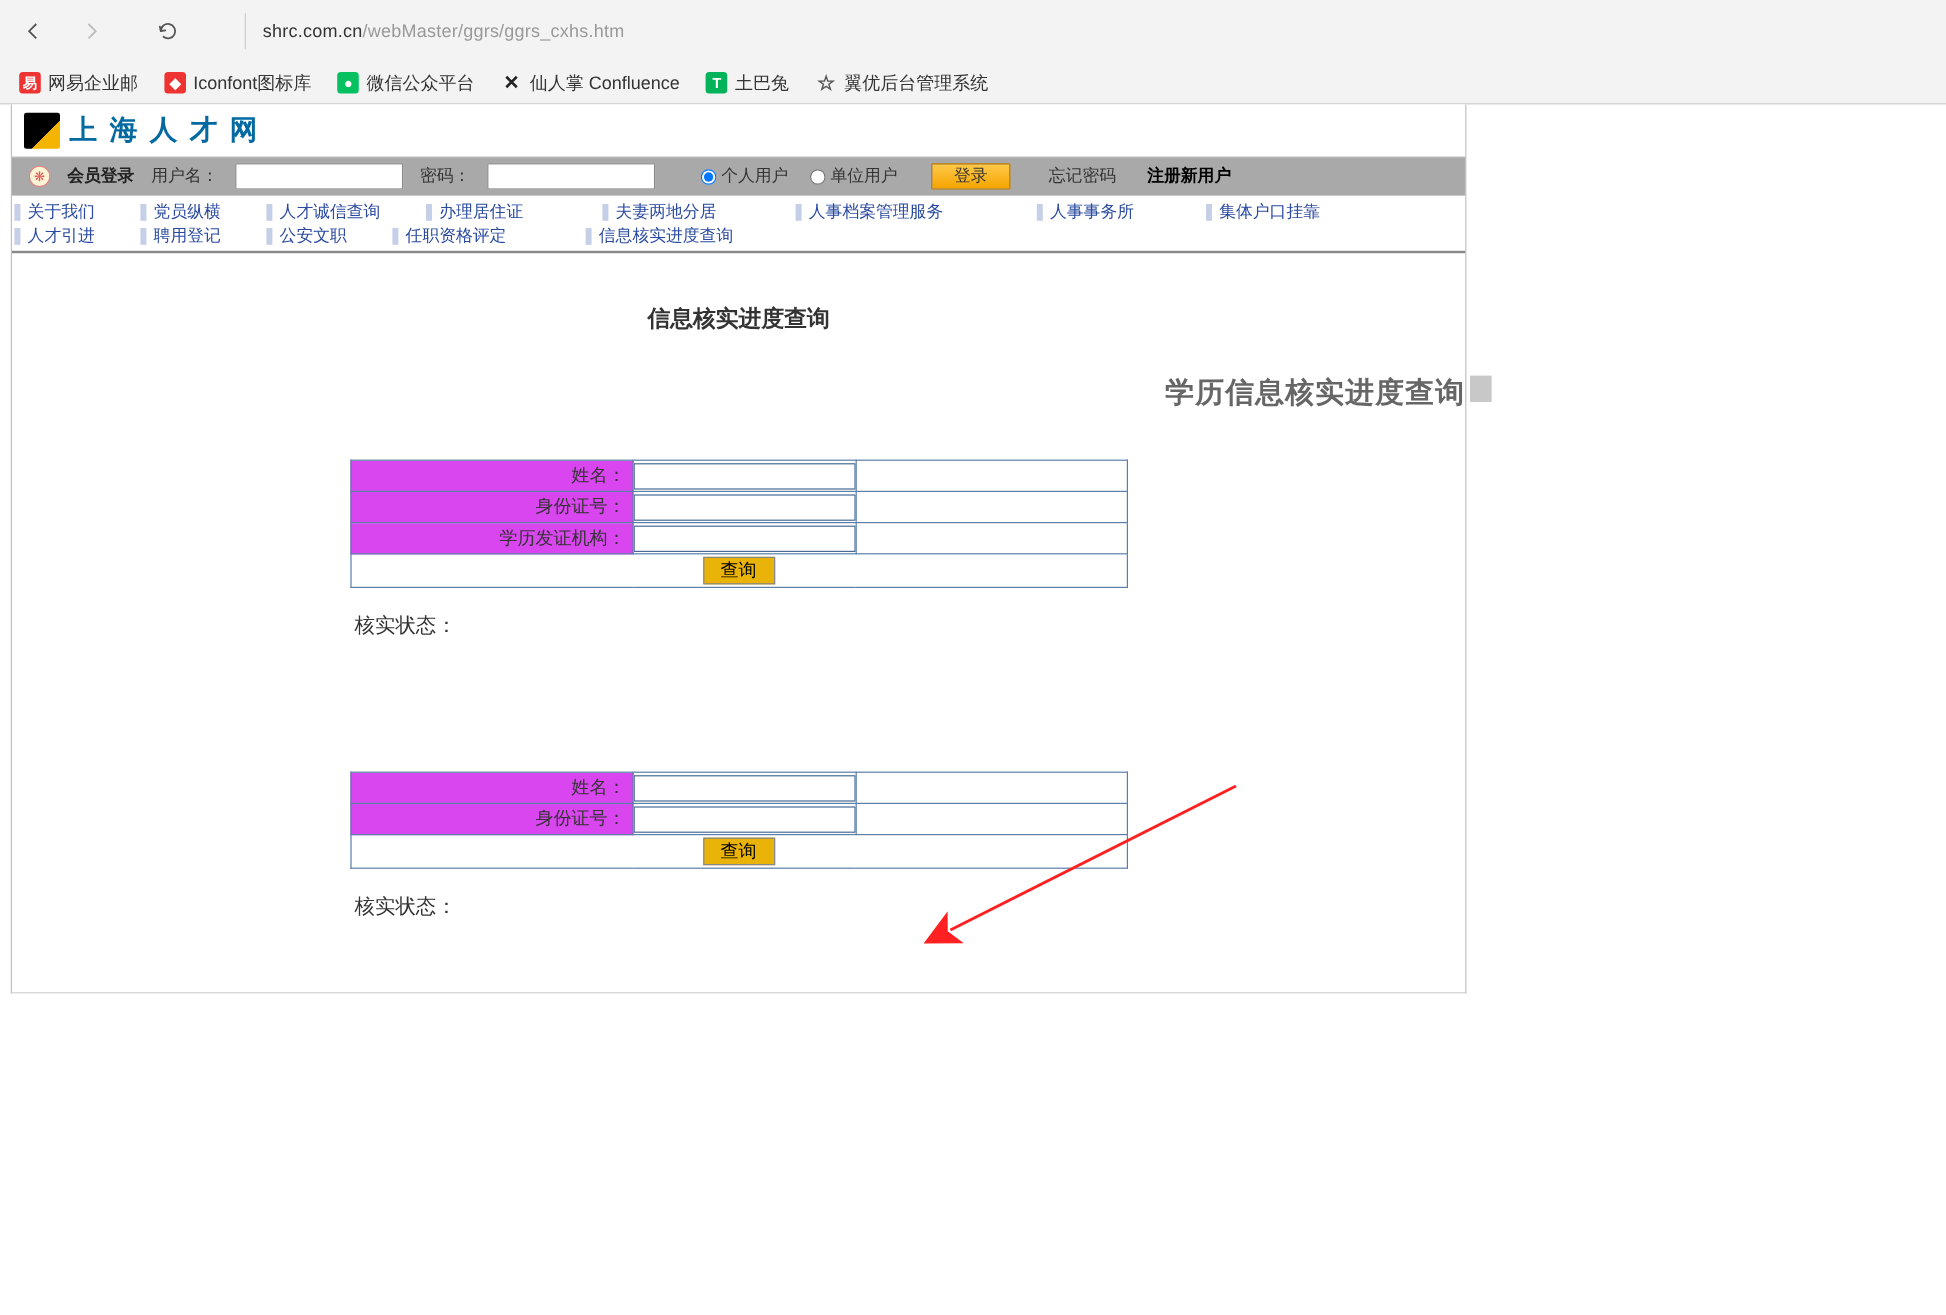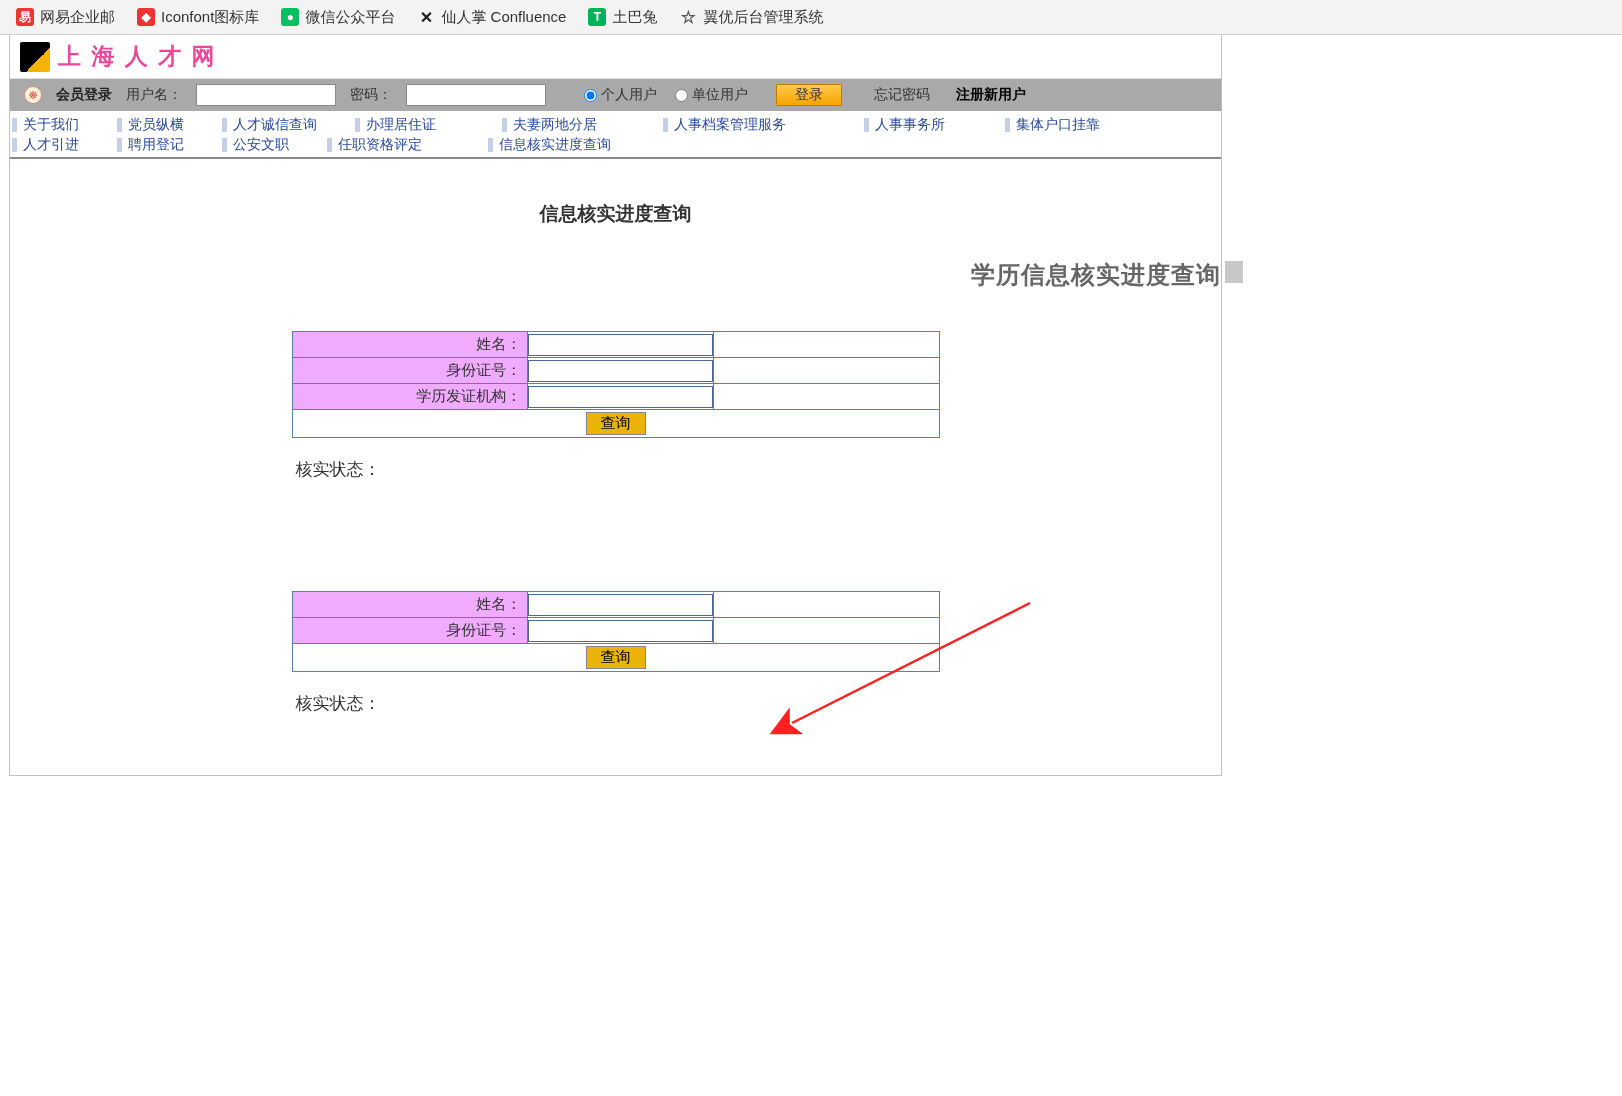--- a/index.html
+++ b/index.html
@@ -18,21 +18,21 @@
     .bookmarks { display: flex; align-items: center; height: 34px; padding: 0 10px; gap: 10px; font-size: 15px; }
     .bm-item { display: flex; align-items: center; gap: 6px; padding: 0 6px; color: #333; cursor: pointer; }
     .bm-ico { width: 18px; height: 18px; display: flex; align-items: center; justify-content: center; border-radius: 3px; font-size: 12px; color: #fff; font-weight: bold; }
     
     
     .page { width: 1213px; margin: 0 0 0 9px; background: #fff; border: 1px solid #c0c0c0; border-top: none; position: relative; }
     .scroll-ind { position: absolute; right: -22px; top: 226px; width: 18px; height: 22px; background: #c8c8c8; }
     
     .site-header { display: flex; align-items: center; height: 44px; padding: 0 10px; border-bottom: 1px solid #ddd; gap: 8px; }
     .logo-ico { width: 30px; height: 30px; background: linear-gradient(135deg,#000 0%,#000 60%,#f5b400 60%,#f5b400 100%); border-radius: 2px; position: relative; }
-    .site-title { font-size: 23px; font-weight: bold; color: #ec4899; letter-spacing: 2px; }
+    .site-title { font-size: 23px; font-weight: bold; color: #0369a1; letter-spacing: 2px; }
     
     .login-bar { display: flex; align-items: center; height: 32px; background: #a9a9a9; padding: 0 14px; gap: 14px; color: #333; font-size: 14px; }
     .login-bar .ico-acc { width: 18px; height: 18px; border-radius: 50%; background: #fff4d6; border: 1px solid #d88; display:flex;align-items:center;justify-content:center;font-size:11px;color:#d55; }
     .login-bar .lb-bold { font-weight: bold; color: #222; }
     .login-bar input[type=text], .login-bar input[type=password] { height: 22px; border: 1px solid #888; background:#fff; padding: 0 4px; font-size: 13px; }
     .login-bar #username { width: 140px; }
     .login-bar #password { width: 140px; }
     .radio-group { display:flex; align-items:center; gap:4px; margin-left: 24px; }
     .radio-group label { display:flex;align-items:center;gap:4px;margin-right:14px; }
     .btn-login { background: linear-gradient(#ffc94a,#f5a400); border: 1px solid #c07e00; padding: 1px 18px; font-size: 14px; cursor:pointer; border-radius:1px; color:#333;}
@@ -43,37 +43,57 @@
     .nav-row { display:flex; gap: 43px; padding: 1px 4px; }
     .nav-link { color: #2a4aa0; font-size: 14px; position: relative; padding: 0 3px;}
     .nav-link::before { content:""; position:absolute; left:-8px; top:2px; width:5px; height:14px; background:#c5d0e8; }
     
     .content { padding: 10px 0 60px 0; }
     .page-h1 { text-align:center; font-size: 19px; font-weight:bold; color:#333; margin: 32px 0; }
     .section-h2 { text-align:right; font-size: 24px; color:#666; font-weight:bold; margin: 30px 0 40px; letter-spacing: 1px; }
     
     .form-table { margin: 0 auto; border-collapse: collapse; width: 648px; }
     .form-table td { border: 1px solid #5a7fa8; height: 26px; font-size: 15px; }
-    .form-table .label-cell { width: 236px; background:#f0abfc; text-align:right; padding-right: 6px; color:#333; }
+    .form-table .label-cell { width: 236px; background:#d946ef; text-align:right; padding-right: 6px; color:#333; }
     .form-table .input-cell { width: 186px; padding:0; }
     .form-table .input-cell input { width: 100%; height: 22px; border: 1px solid #4a6a95; background:#fff; padding:0 2px; box-sizing:border-box; font-size:13px; }
     .form-table .extra-cell { width: 226px; background:#fff; }
     .form-table .btn-row td { text-align:center; padding: 2px 0; }
     .btn-query { padding: 1px 14px; font-size:15px; border:1px solid #888; background:#eab308; cursor:pointer; }
     
     .status-row { width: 648px; margin: 20px auto 0; font-size:17px; color:#333; text-align:left; padding-left:4px; }
     
     
     .arrow-annot { position: absolute; pointer-events:none; }
     .arrow-annot svg { overflow: visible; }
   </style>
 </head>
 <body>
 
 <div class="browser-chrome">
+  <div class="addr-bar">
+    <div class="nav-arrow">
+      <svg viewBox="0 0 24 24" fill="none" stroke="#555" stroke-width="2">
+          <path d="M15 4 L7 12 L15 20"></path>
+        </svg>
+    </div>
+    <div class="nav-arrow disabled">
+      <svg viewBox="0 0 24 24" fill="none" stroke="#bbb" stroke-width="2">
+          <path d="M9 4 L17 12 L9 20"></path>
+        </svg>
+    </div>
+    <div class="nav-arrow" style="margin-left:16px">
+      <svg viewBox="0 0 24 24" fill="none" stroke="#555" stroke-width="2">
+          <path d="M4 12 a8 8 0 1 1 3 6.2 M4 12 l-1 -5 M4 12 l5 -1" stroke-linecap="round"></path>
+        </svg>
+    </div>
+    <div class="url-wrap">
+      <span class="url-text"><span class="host">shrc.com.cn</span><span>/webMaster/ggrs/ggrs_cxhs.htm</span></span>
+    </div>
+  </div>
   <div class="bookmarks">
     <div class="bm-item">
         <span class="bm-ico" style="background:#e33">易</span>
         <span>网易企业邮</span>
       </div>
     <div class="bm-item">
         <span class="bm-ico" style="background:#e33">◆</span>
         <span>Iconfont图标库</span>
       </div>
     <div class="bm-item">

